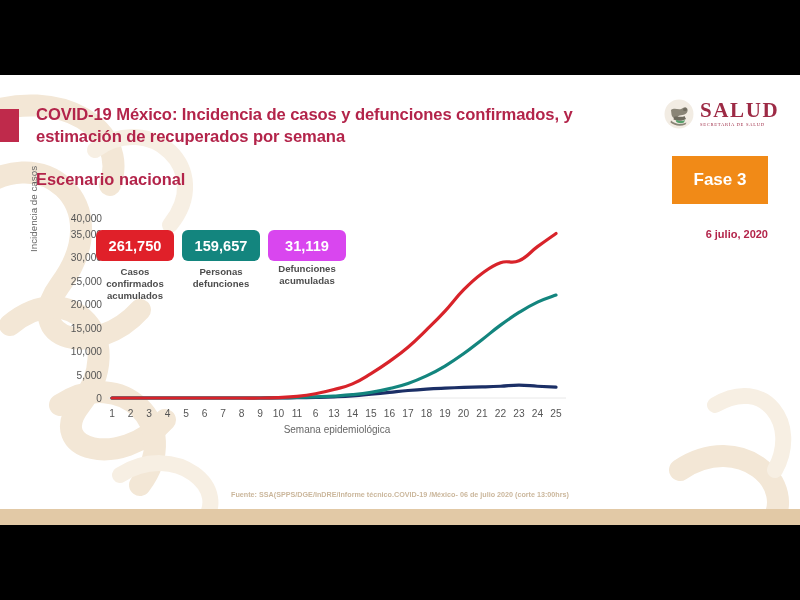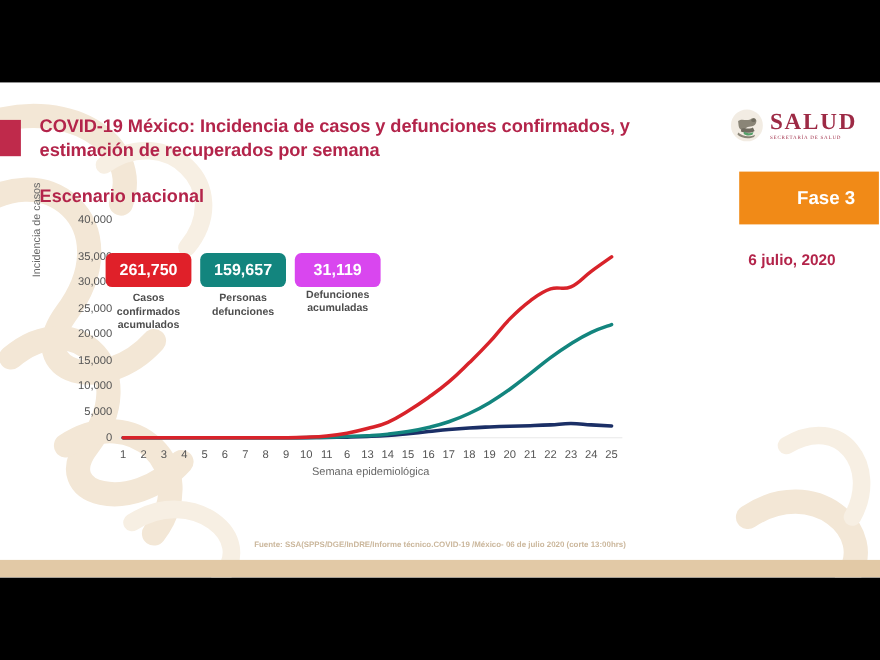--- a/index.html
+++ b/index.html
@@ -105,35 +105,34 @@
   #fase-box {
     position: absolute;
     left: 672px;
     top: 81px;
     width: 96px;
     height: 48px;
     background: #f18a17;
     display: flex;
     align-items: center;
     justify-content: center;
-    padding-left: 31px;
   }
   #fase-label {
     color: #ffffff;
     font-size: 17px;
     font-weight: bold;
   }
   #date-label {
     position: absolute;
     left: 672px;
     top: 153px;
     width: 96px;
-    text-align: center;
+    text-align: right;
     color: #b3244a;
-    font-size: 14px;
+    font-size: 11px;
     font-weight: bold;
   }
 
   
   #stat-row {
     position: absolute;
     left: 96px;
     top: 155px;
     display: flex;
     align-items: flex-start;
@@ -291,21 +290,21 @@
     </div>
 
     <div id="fase-box">
       <span id="fase-label">Fase 3</span>
     </div>
     <div id="date-label">6 julio, 2020</div>
 
     <div id="chart-area">
       <div id="y-axis-title">Incidencia de casos</div>
       <div id="y-ticks">
-          <div class="y-tick" style="top: 0; text-align: right;">40,000</div>
+          <div class="y-tick" style="top: 18px; text-align: right;">40,000</div>
           <div class="y-tick" style="top: 33.5px;">35,000</div>
           <div class="y-tick" style="top: 57px;">30,000</div>
           <div class="y-tick" style="top: 80.5px;">25,000</div>
           <div class="y-tick" style="top: 104px;">20,000</div>
           <div class="y-tick" style="top: 127.5px;">15,000</div>
           <div class="y-tick" style="top: 151px;">10,000</div>
           <div class="y-tick" style="top: 174.5px;">5,000</div>
           <div class="y-tick" style="top: 198px;">0</div>
         </div>
       <div id="plot">

